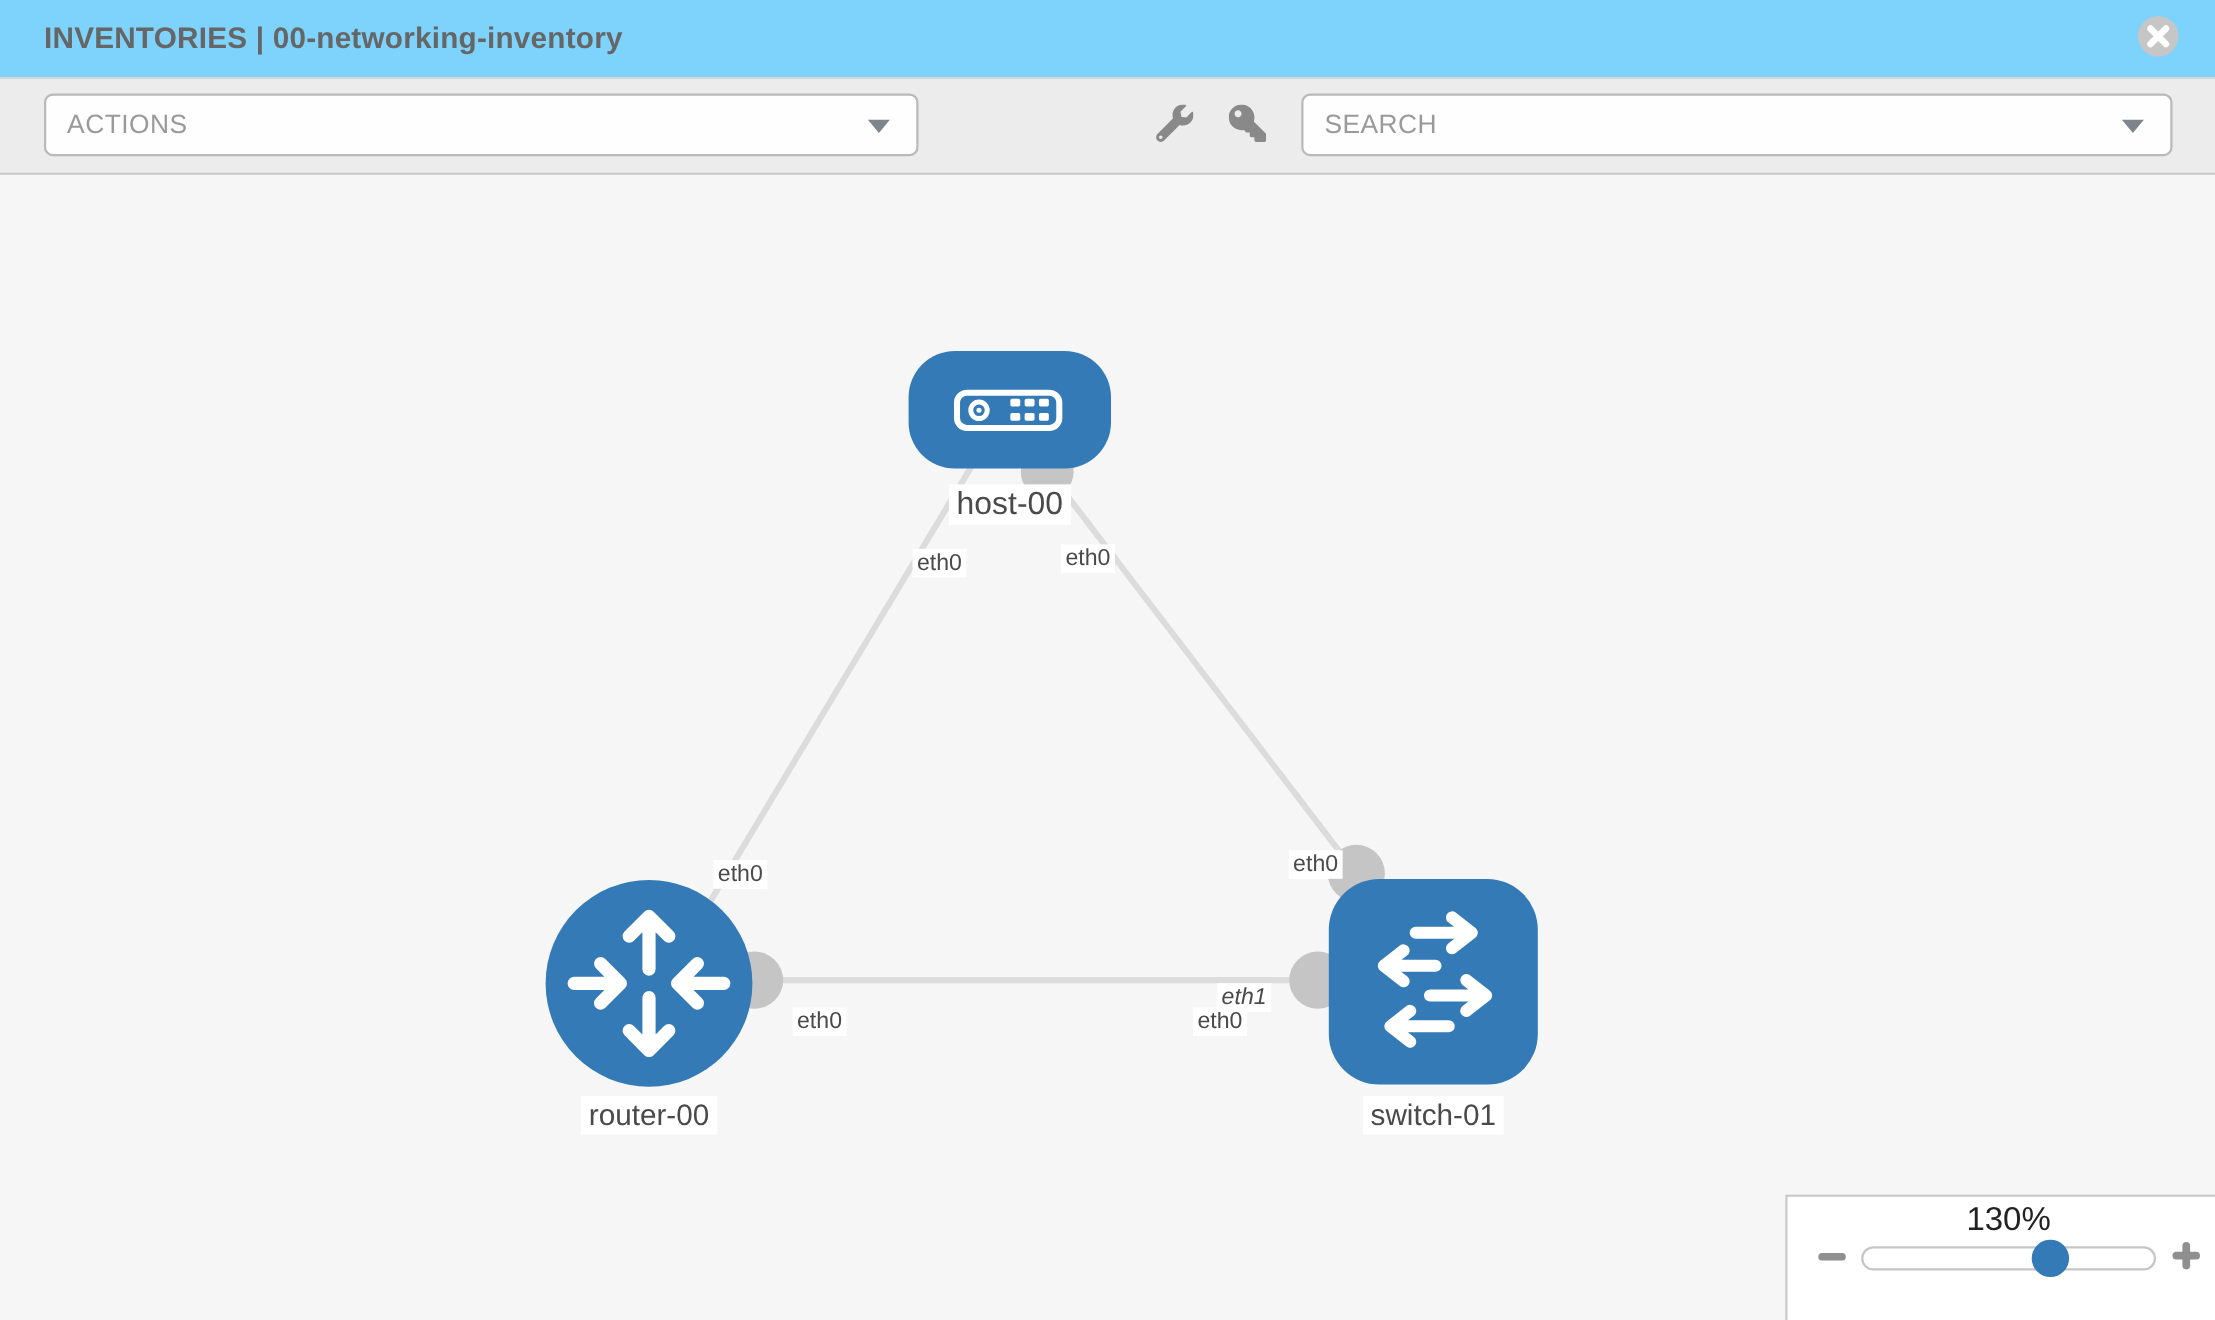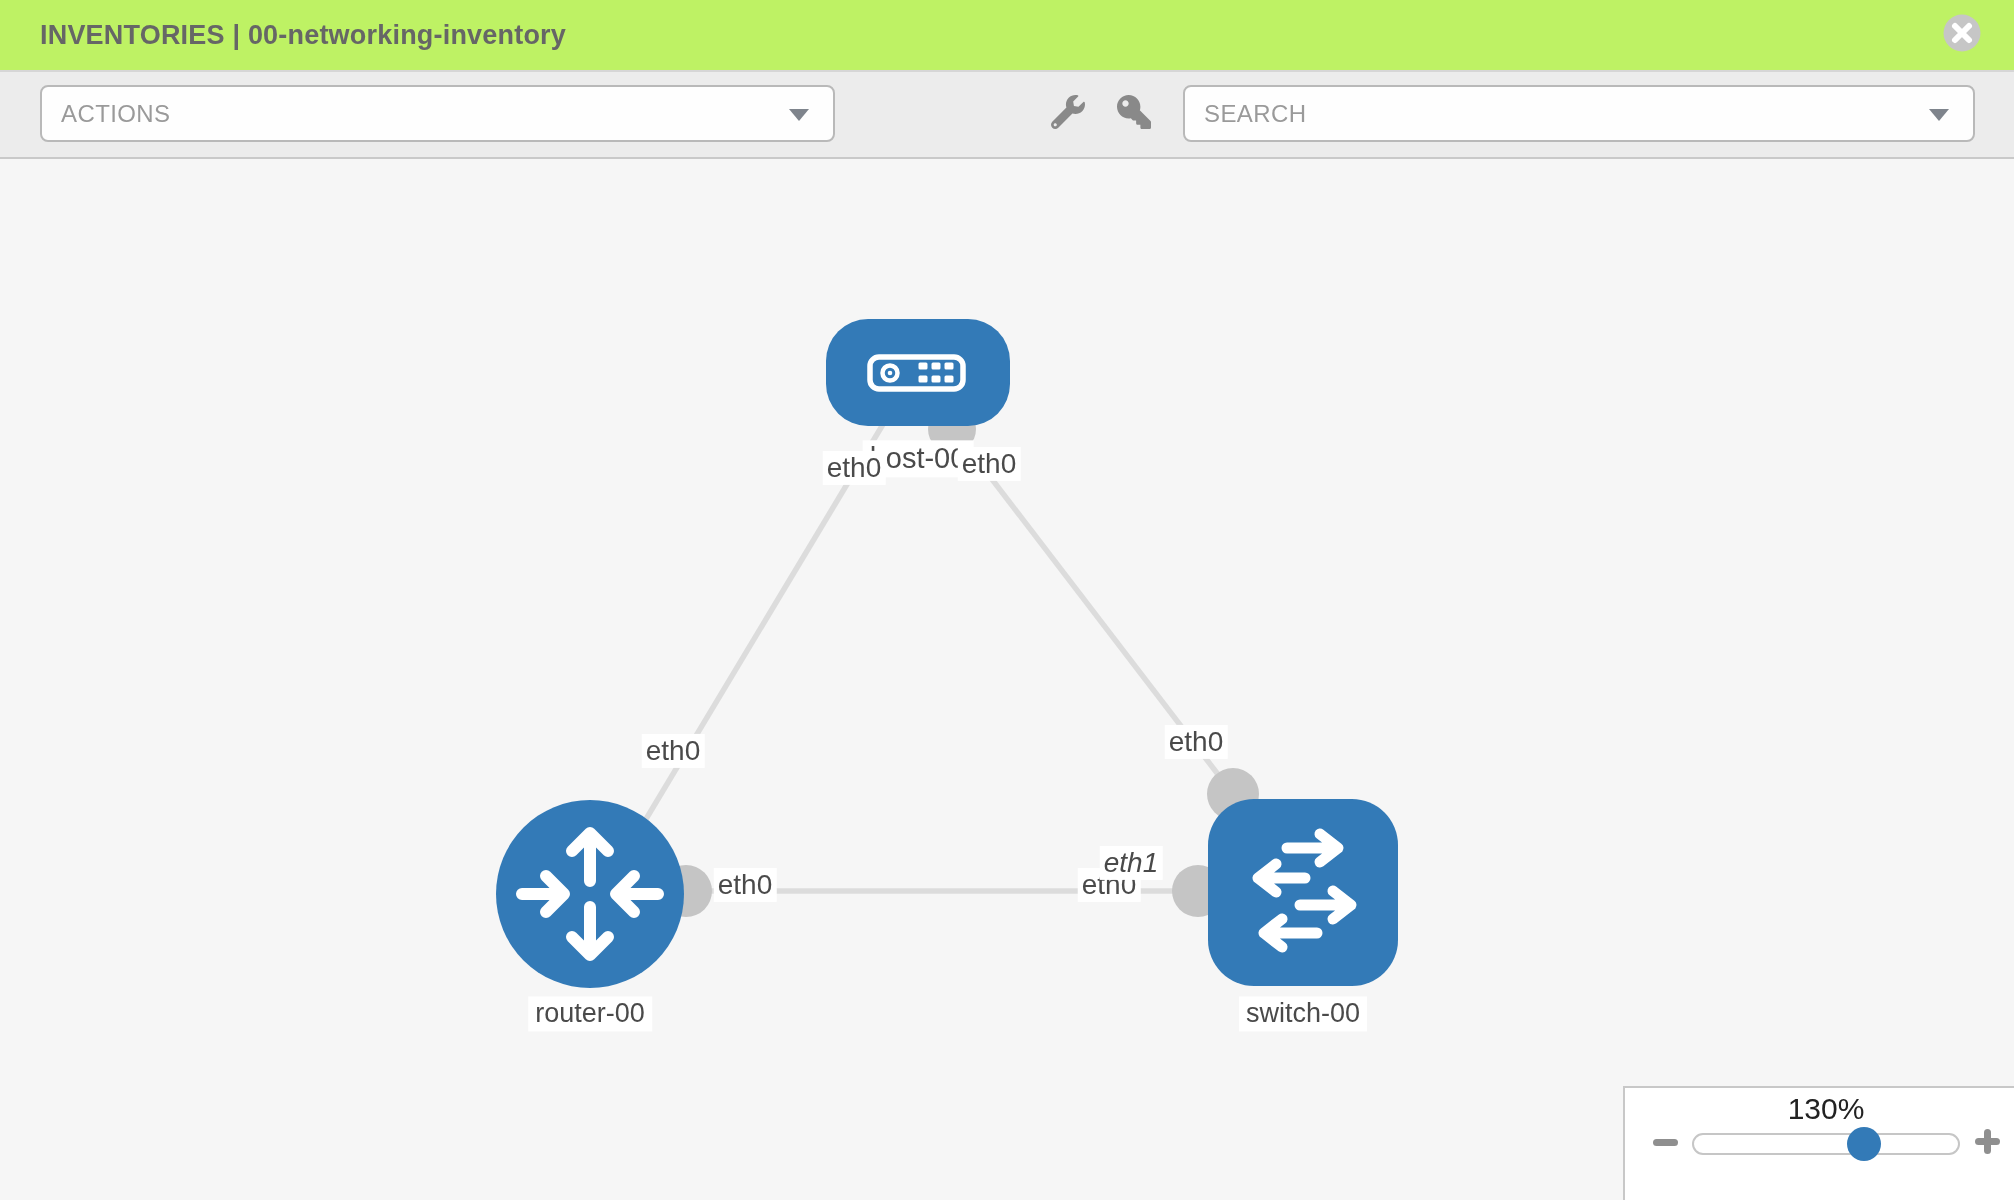--- a/index.html
+++ b/index.html
@@ -5,42 +5,42 @@
   html,body{margin:0;padding:0;}
   body{
     width:2014px;height:1200px;overflow:hidden;position:relative;
     background:#f6f6f6;
     font-family:"Liberation Sans","DejaVu Sans",sans-serif;
     -webkit-font-smoothing:antialiased;
   }
   .page{position:absolute;inset:0;}
 
   
-  .header{position:absolute;top:0;left:0;width:2014px;height:72px;background:#bef264;border-bottom:2px solid #d6d6d6;box-sizing:border-box;}
+  .header{position:absolute;top:0;left:0;width:2014px;height:72px;background:#7dd3fc;border-bottom:2px solid #d6d6d6;box-sizing:border-box;}
   .page-title{position:absolute;left:40px;top:50%;transform:translateY(-50%);font-size:27px;font-weight:700;color:#666666;letter-spacing:.2px;white-space:nowrap;}
   .close-btn{position:absolute;right:33px;top:14px;width:38px;height:38px;cursor:pointer;border:none;background:transparent;padding:0;}
 
   
   .toolbar{position:absolute;top:72px;left:0;width:2014px;height:87px;background:#ececec;border-bottom:2px solid #c9c9c9;box-sizing:border-box;}
   .select{position:absolute;top:13px;height:57px;background:#fefefe;border:2px solid #b9b9b9;border-radius:8px;box-sizing:border-box;cursor:pointer;}
   .select .sel-txt{position:absolute;left:19px;top:50%;transform:translateY(-50%);font-size:24px;color:#9a9a9a;letter-spacing:.4px;}
   .caret{position:absolute;right:24px;top:50%;transform:translateY(-42%);width:0;height:0;border-left:10px solid transparent;border-right:10px solid transparent;border-top:12px solid #7e848c;}
   .actions-select{left:40px;width:795px;}
   .search-select{left:1183px;width:792px;}
   .tool-icon-btn{position:absolute;top:95px;width:36px;height:36px;border:none;background:transparent;padding:0;cursor:pointer;}
   .wrench-pos{left:1050px;}
   .key-pos{left:1116px;}
 
   
   .canvas{position:absolute;top:159px;left:0;width:2014px;height:1041px;background:#f6f6f6;}
   .topo-svg{position:absolute;left:0;top:0;}
   .nlabel{position:absolute;transform:translate(-50%,-50%);background:#ffffff;color:#4a4a4a;white-space:nowrap;line-height:1.15;}
   .nlabel.node-lbl{font-size:27px;padding:2px 7px;}
   .nlabel.host-lbl{font-size:29px;padding:2px 7px;}
-  .nlabel.if-lbl{font-size:28px;padding:1px 4px;}
+  .nlabel.if-lbl{font-size:21px;padding:1px 4px;margin-top:44px;}
 
   
   .zoom-panel{position:absolute;left:1623px;top:1086px;width:395px;height:118px;background:#ffffff;border:2px solid #c8c8c8;box-sizing:border-box;}
   .zoom-level{position:absolute;left:201px;top:21px;transform:translate(-50%,-50%);font-size:30px;color:#222222;}
   .zoom-track{position:absolute;left:67px;top:45px;width:268px;height:22px;background:#ffffff;border:2px solid #c6c6c6;border-radius:13px;box-sizing:border-box;cursor:pointer;}
   .zoom-handle{position:absolute;left:222px;top:39px;width:34px;height:34px;border-radius:50%;background:#337ab7;cursor:grab;}
   .zoom-minus{position:absolute;left:28px;top:51px;width:25px;height:7px;background:#8f8f8f;border-radius:3.5px;cursor:pointer;}
   .zoom-plus{position:absolute;left:350px;top:41px;width:25px;height:25px;cursor:pointer;}
   .zoom-plus .h{position:absolute;left:0;top:9px;width:25px;height:7px;background:#8f8f8f;border-radius:3.5px;}
   .zoom-plus .v{position:absolute;left:9px;top:0;width:7px;height:25px;background:#8f8f8f;border-radius:3.5px;}
@@ -133,21 +133,21 @@
           <path d="M1287 689 L1332 689 M1320 675 L1338 689 L1320 703"></path>
           <path d="M1305 719 L1264 719 M1276 705 L1258 719 L1276 733"></path>
           <path d="M1300 746 L1345 746 M1333 732 L1351 746 L1333 760"></path>
           <path d="M1317 774 L1270 774 M1282 760 L1264 774 L1282 788"></path>
         </g>
       </g>
     </svg>
 
     <span class="nlabel host-lbl" style="left:918px;top:300px;">host-00</span>
     <span class="nlabel node-lbl" style="left:590px;top:855px;">router-00</span>
-    <span class="nlabel node-lbl" style="left:1303px;top:855px;">switch-00</span>
+    <span class="nlabel node-lbl" style="left:1303px;top:855px;">switch-01</span>
 
     <span class="nlabel if-lbl" style="left:854px;top:309px;">eth0</span>
     <span class="nlabel if-lbl" style="left:989px;top:305px;">eth0</span>
     <span class="nlabel if-lbl" style="left:673px;top:592px;">eth0</span>
     <span class="nlabel if-lbl" style="left:1196px;top:583px;">eth0</span>
     <span class="nlabel if-lbl" style="left:745px;top:726px;">eth0</span>
     <span class="nlabel if-lbl" style="left:1109px;top:726px;">eth0</span>
     <span class="nlabel if-lbl" style="left:1131px;top:704px;font-style:italic;">eth1</span>
   </div>
 

